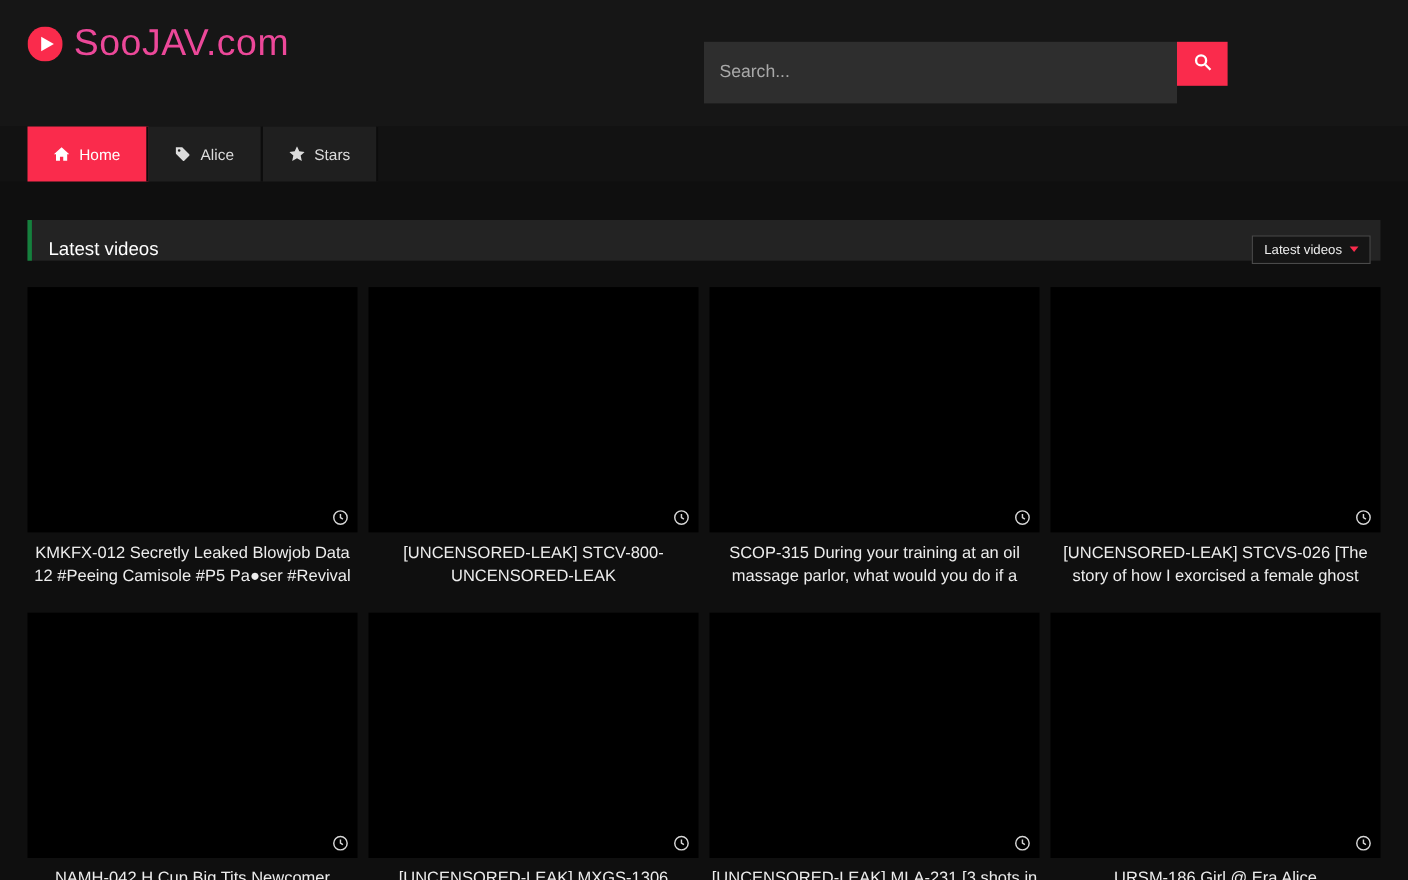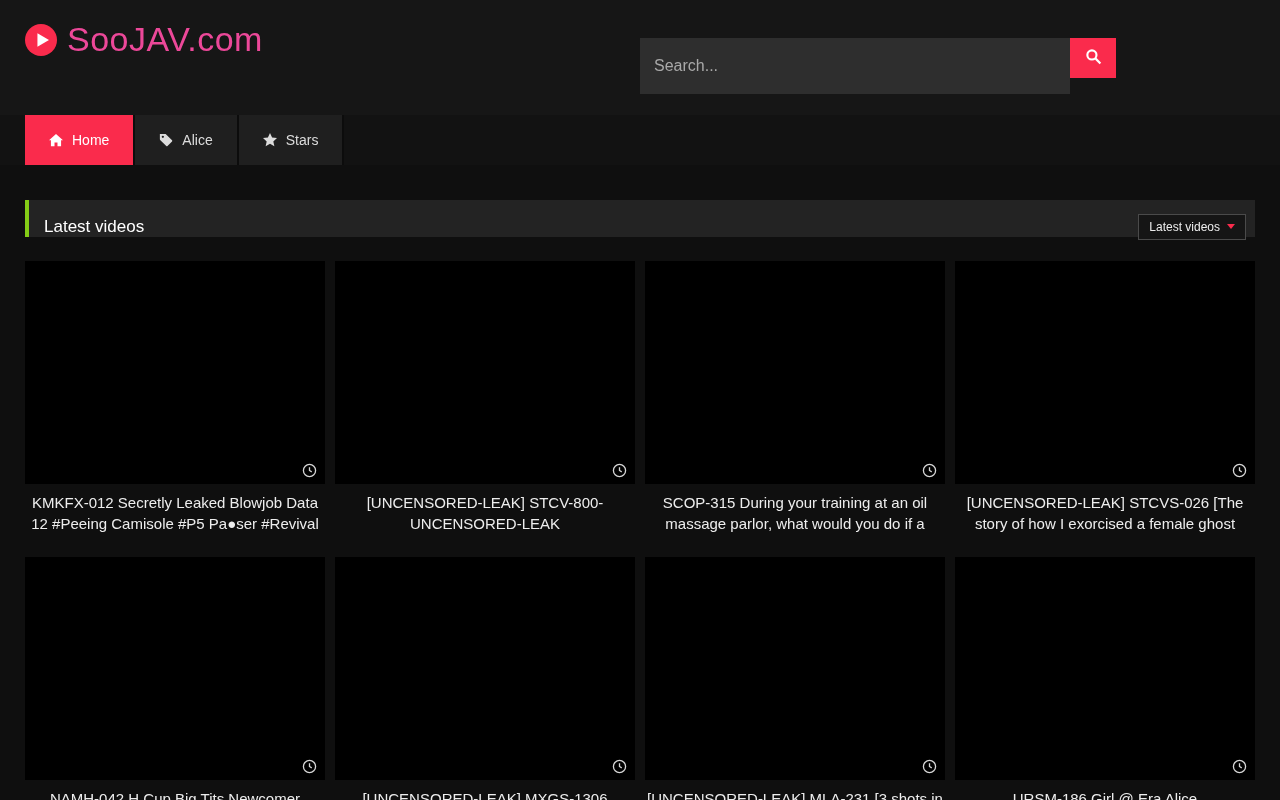--- a/index.html
+++ b/index.html
@@ -56,21 +56,21 @@
     cursor: pointer;
   }
   .nav-item svg { display: block; }
   .nav-item.active { background: #fa2b4c; color: #ffffff; }
 
   
   .main { padding: 35px 25px 0 25px; }
 
   .section-bar {
     background: #232323;
-    border-left: 4px solid #84cc16;
+    border-left: 4px solid #15803d;
     height: 37px;
     display: flex; align-items: center; justify-content: space-between;
     padding: 16px 9px 0 15px;
   }
   .section-title { color: #ffffff; font-size: 17px; }
   .sort-btn {
     background: #151515; border: 1px solid #4a4a4a;
     color: #ededed; font-size: 12px;
     padding: 5px 10px;
     display: flex; align-items: center; gap: 7px;

